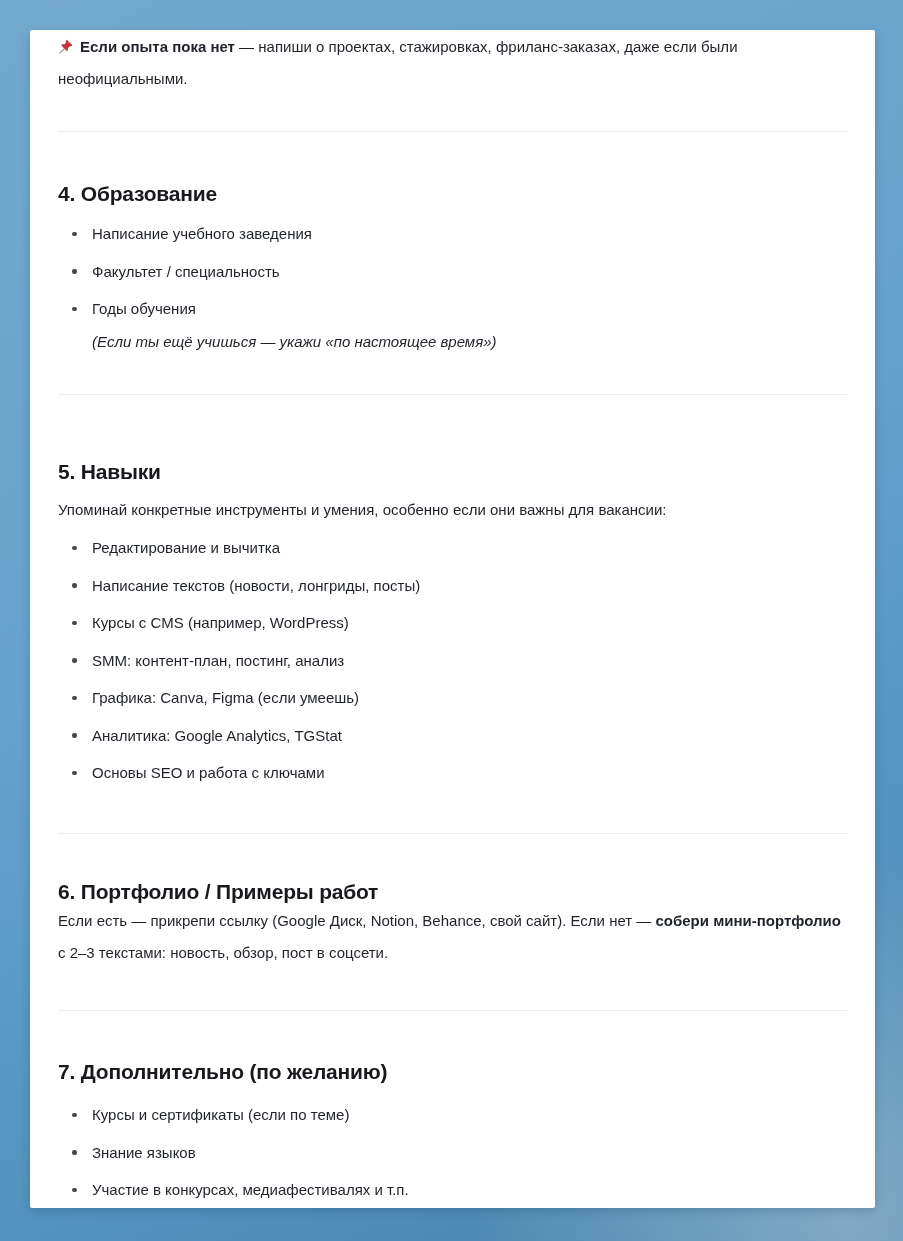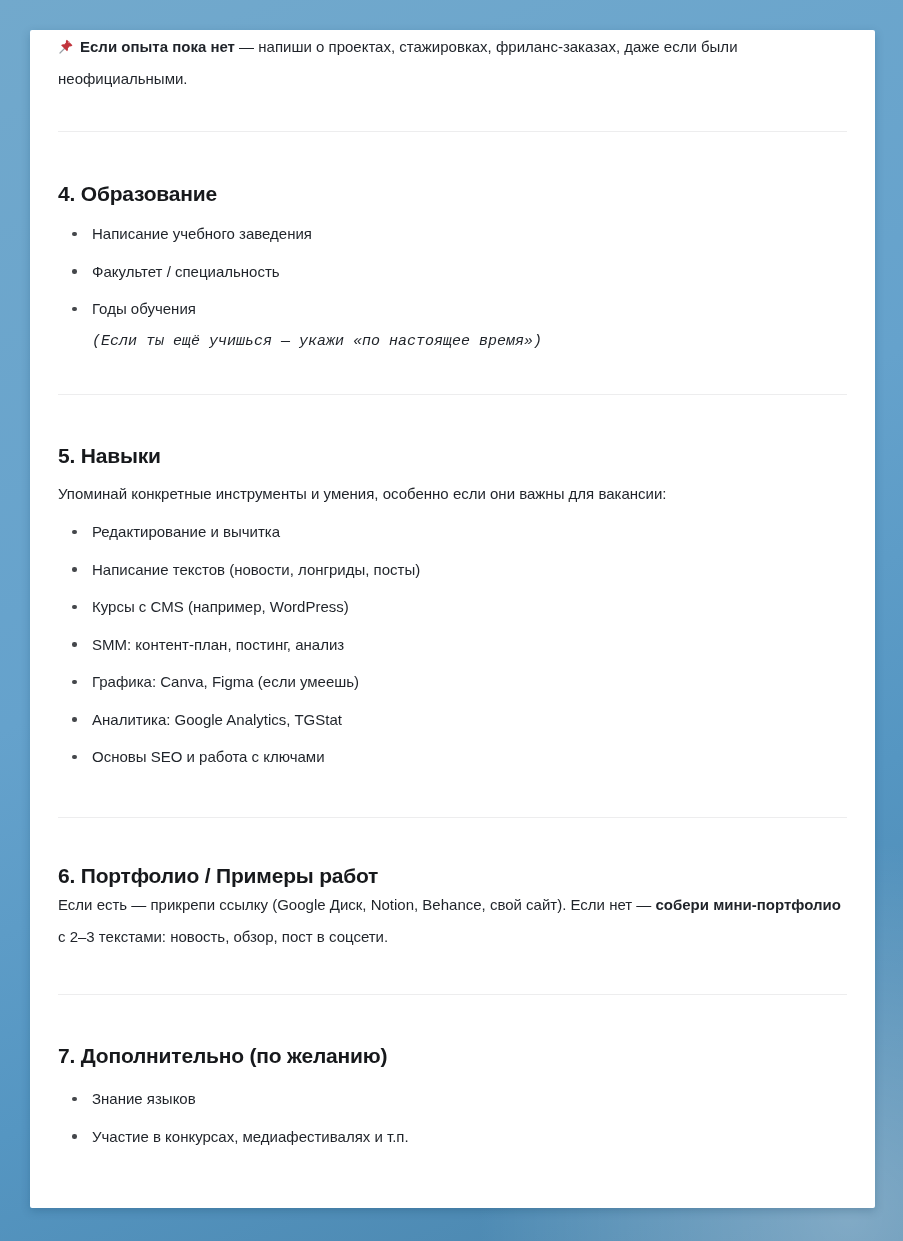--- a/index.html
+++ b/index.html
@@ -44,21 +44,21 @@
   .sep-3 { margin-top: 45px; }
   .sep-4 { margin-top: 41px; }
   h2.heading {
     font-size: 21px;
     line-height: 26px;
     font-weight: 700;
     letter-spacing: -0.2px;
     color: #17191c;
   }
   .h-1 { margin-top: 49px; }
-  .h-2 { margin-top: 48px; }
+  .h-2 { margin-top: 64px; }
   .h-3 { margin-top: 45px; }
   .h-4 { margin-top: 48px; }
   p.lead {
     line-height: 32px;
     margin-top: 9px;
   }
   p.para {
     line-height: 32px;
   }
   ul.bullets {
@@ -79,21 +79,20 @@
     position: absolute;
     left: -20px; top: 12.5px;
     width: 4.5px; height: 4.5px;
     border-radius: 50%;
     background: #44474b;
   }
   .note {
     font-style: italic;
     line-height: 30px;
     margin-top: 3px;
-    font-family: Liberation Mono, monospace;
   }
 </style>
 </head>
 <body>
 
 <div class="card">
 
   <p class="intro">
     <span class="pin">
       <svg width="17" height="17" viewBox="0 0 24 24" aria-hidden="true">
@@ -153,20 +152,23 @@
   <h2 class="heading h-3">6. Портфолио / Примеры работ</h2>
   <p class="para">
     <span>Если есть — прикрепи ссылку (Google Диск, Notion, Behance, свой сайт). Если нет — </span><b>собери мини-портфолио</b><span> с 2–3 текстами: новость, обзор, пост в соцсети.</span>
   </p>
 
   <hr class="sep sep-4">
 
   <h2 class="heading h-4">7. Дополнительно (по желанию)</h2>
   <ul class="bullets ul-3">
     <li>
+      <span>Курсы и сертификаты (если по теме)</span>
+    </li>
+    <li>
       <span>Знание языков</span>
     </li>
     <li>
       <span>Участие в конкурсах, медиафестивалях и т.п.</span>
     </li>
   </ul>
 
 </div>
 
 </body></html>

